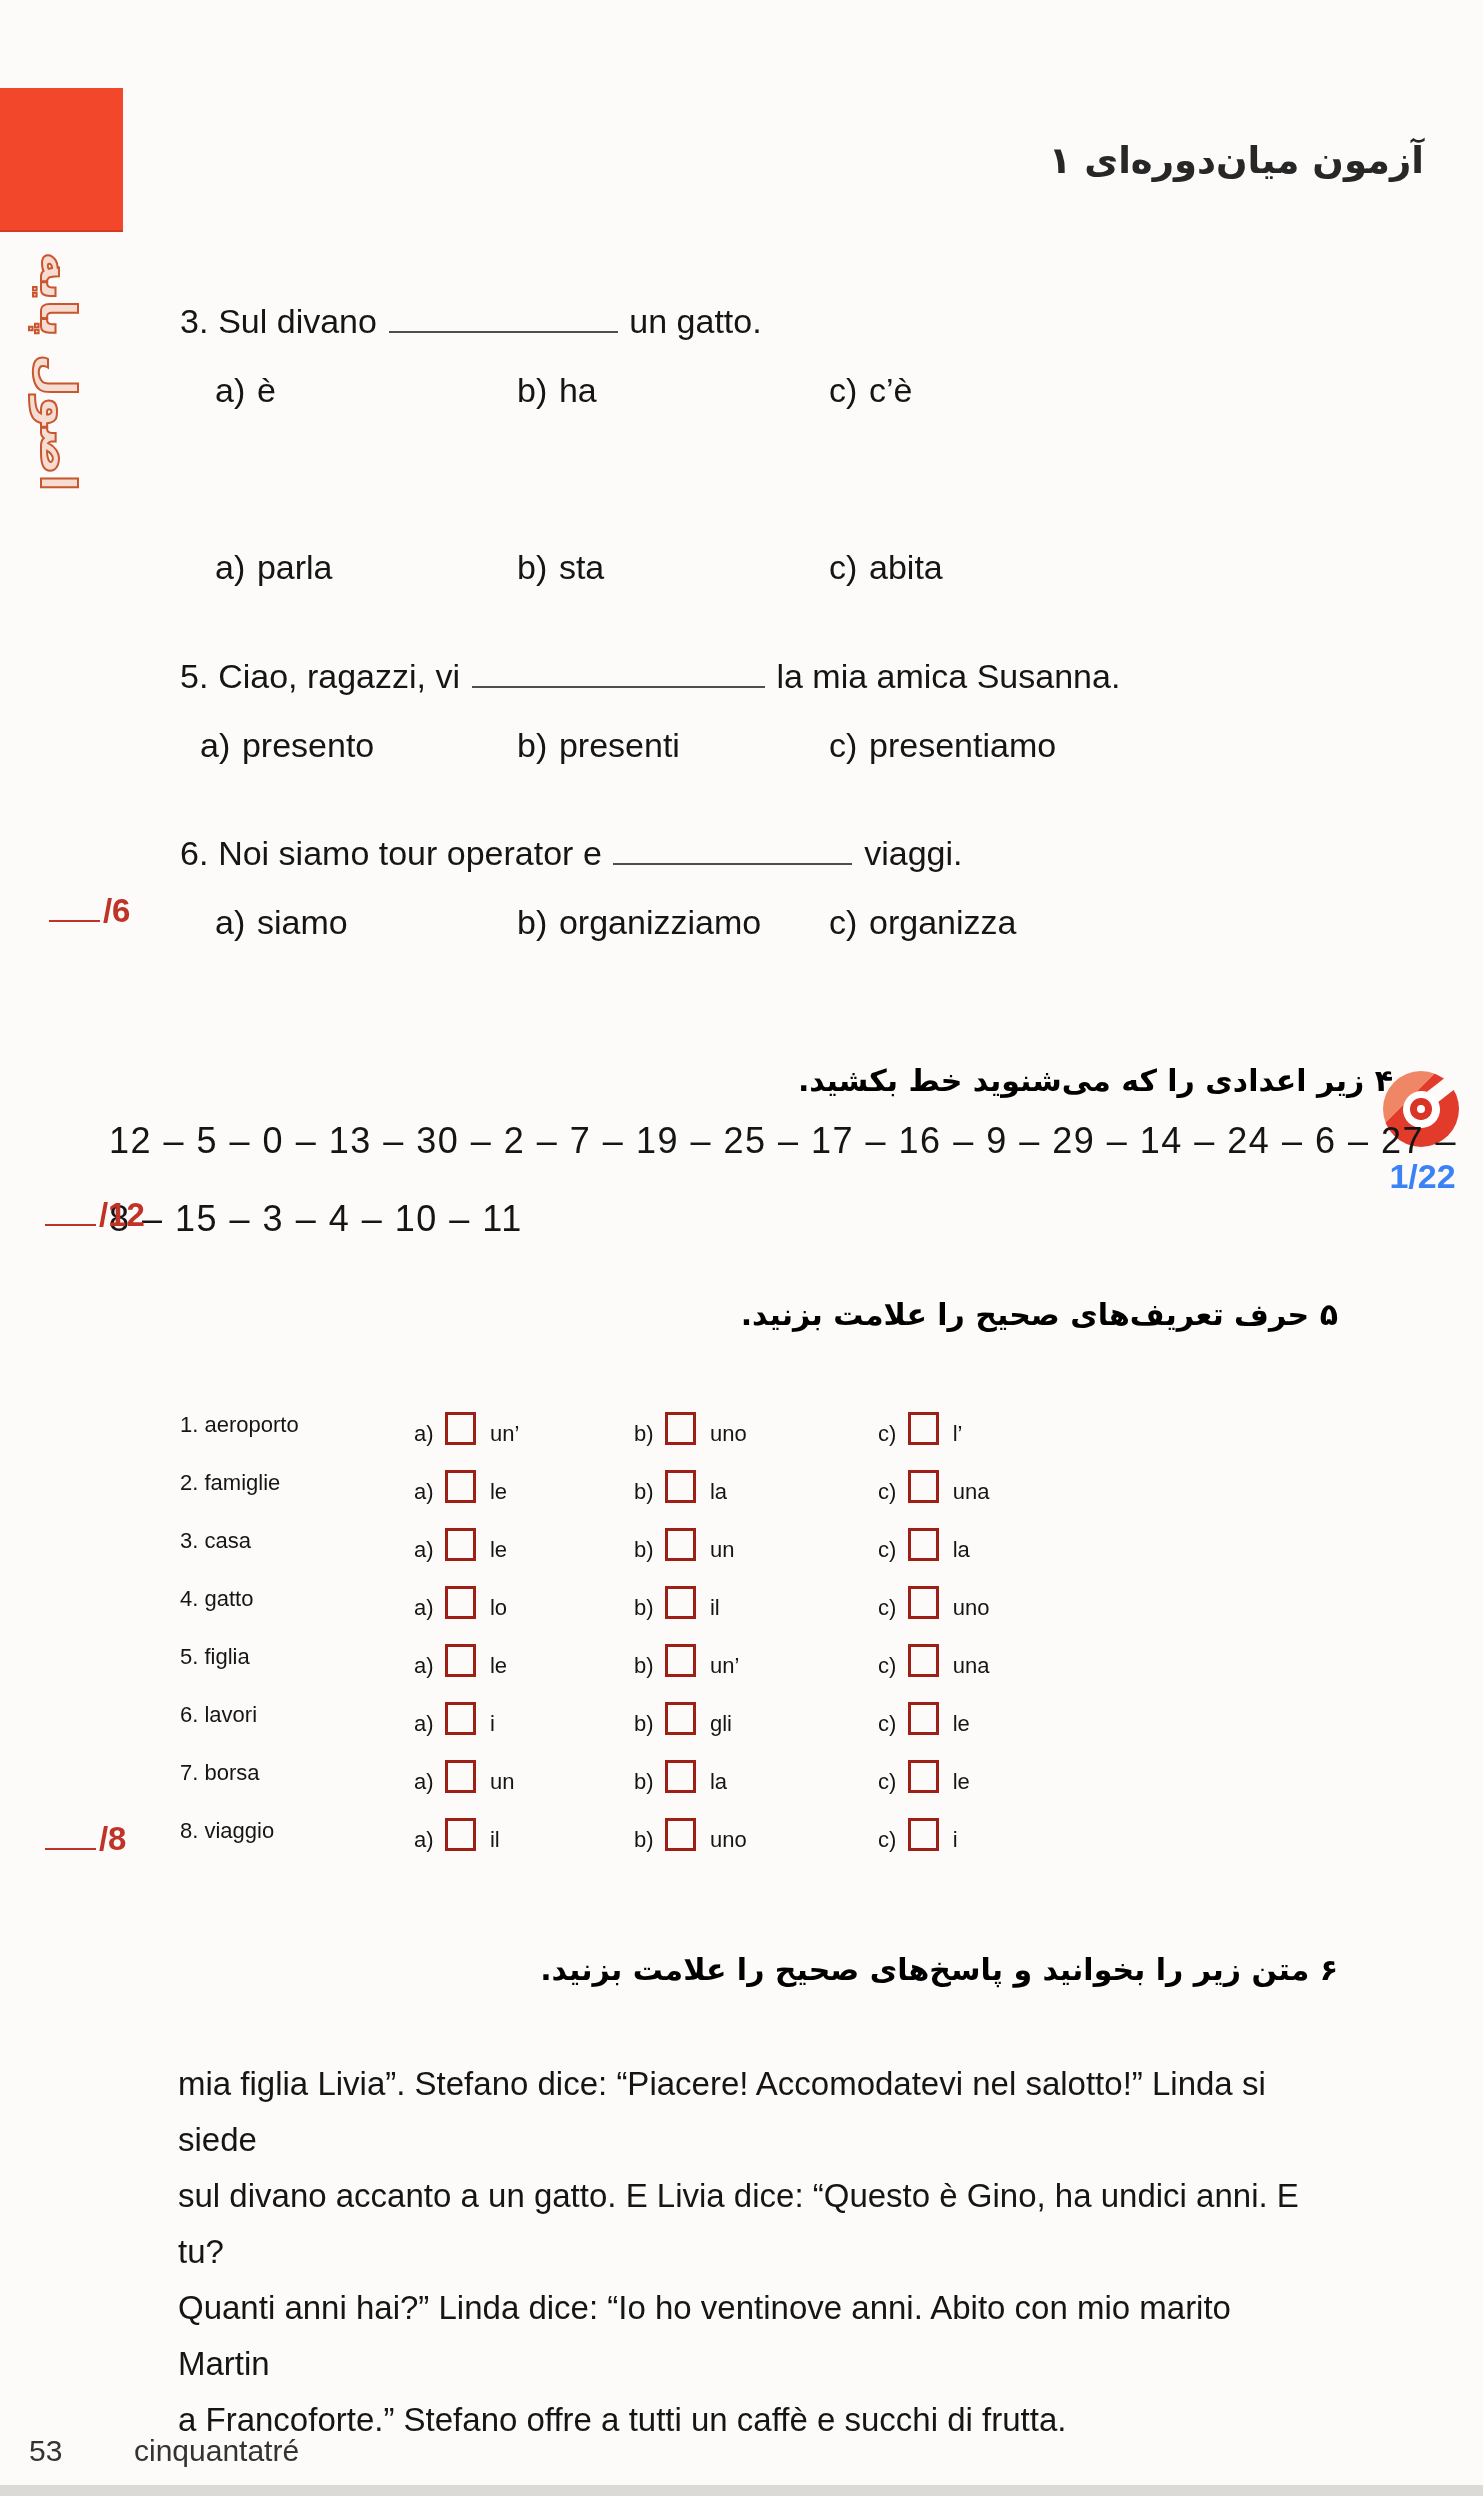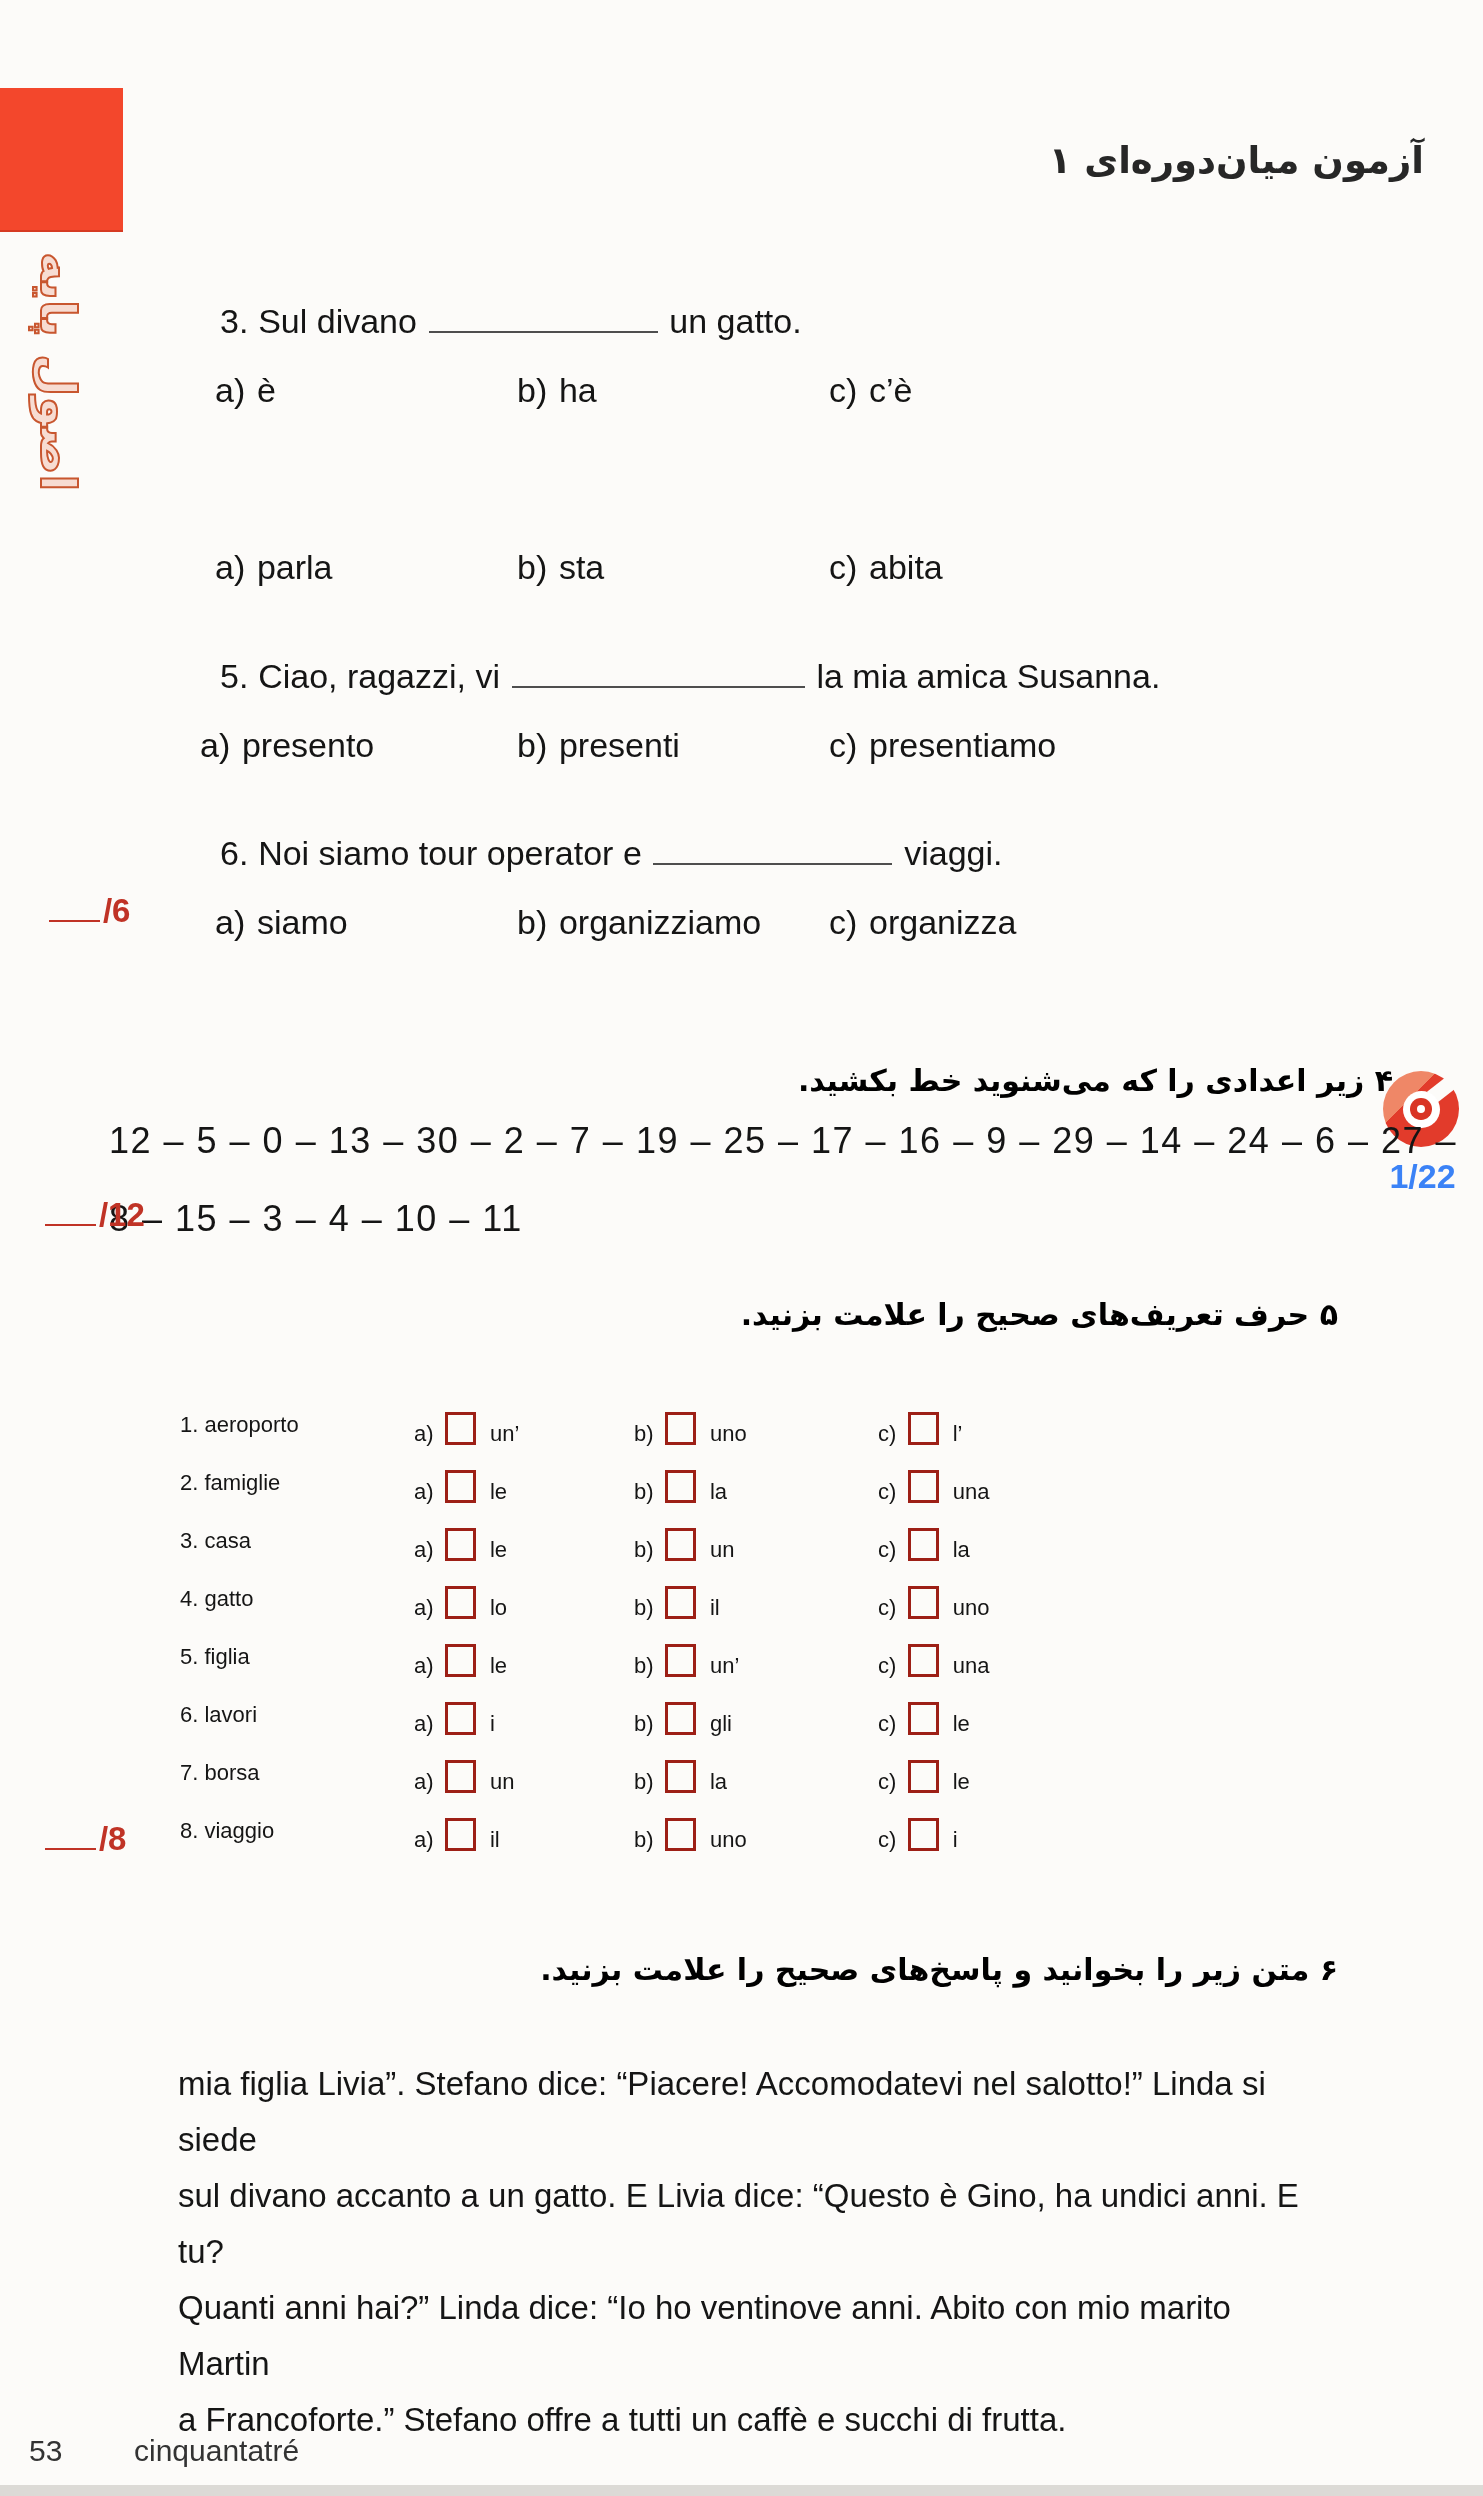--- a/index.html
+++ b/index.html
@@ -25,21 +25,21 @@
     font-family:"DejaVu Sans", sans-serif;
   }
   
   .header-title{
     position:absolute;top:131px;right:59px;
     direction:rtl;font-weight:bold;font-size:37px;color:#272727;
     font-family:"DejaVu Sans", sans-serif;
     margin-top:8px;
   }
   
-  .q-prompt{position:absolute;left:180px;font-size:34px;font-weight:500;white-space:nowrap;margin-left:40px;}
+  .q-prompt{position:absolute;left:180px;font-size:34px;font-weight:500;white-space:nowrap;}
   .q-num{margin-right:9.8px;}
   .blank{display:inline-block;border-bottom:2px solid #4e4e4e;height:1.05em;vertical-align:baseline;margin:0 11.7px;}
   .opt{position:absolute;font-size:34px;font-weight:500;white-space:nowrap;}
   .opt .lab{margin-right:11.7px;}
   
   .score{position:absolute;font-size:33px;font-weight:bold;color:#c03326;white-space:nowrap;}
   .score-line{display:inline-block;width:51px;border-bottom:2.9px solid #c03326;height:0.62em;margin-right:2.9px;}
   
   .fa-head{
     position:absolute;direction:rtl;color:#000000;font-weight:bold;font-size:30px;

